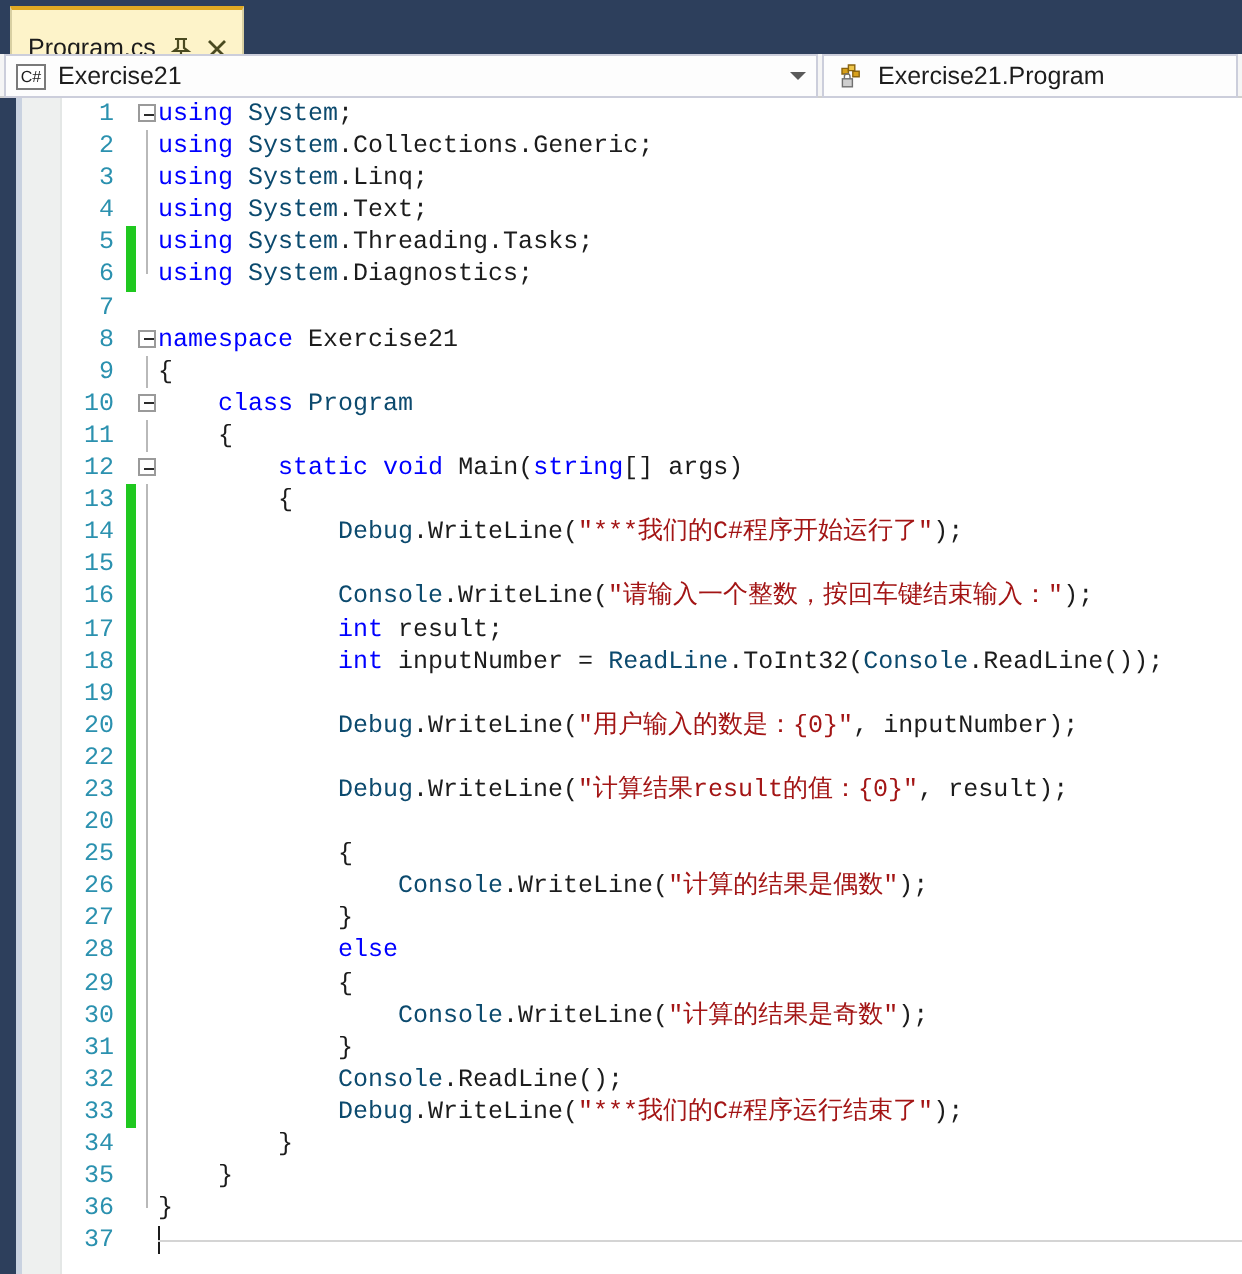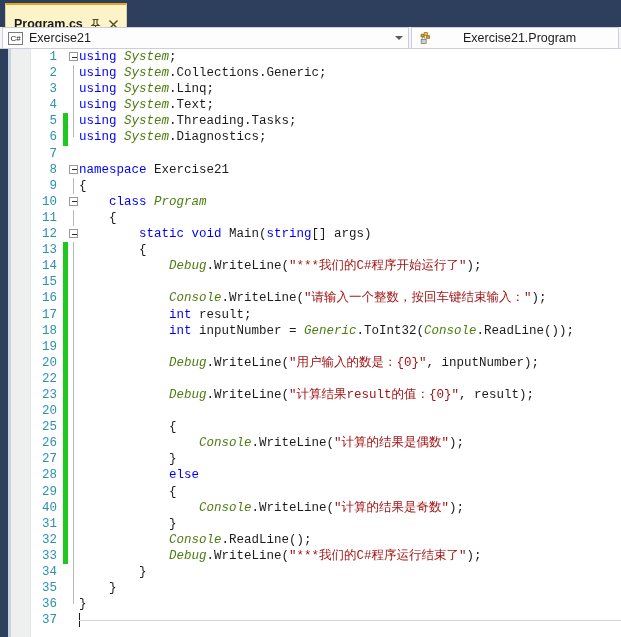--- a/index.html
+++ b/index.html
@@ -26,21 +26,20 @@
   .tab {
     position: absolute; left: 5px; top: 3px;
     height: 24px;
     display: flex; align-items: center;
     padding: 16px 6px 0 8px;
     background: #fdf3c9;
     border-top: 2px solid #e0a923;
     border-left: 1px solid #d8cfa2;
     border-right: 1px solid #d8cfa2;
     cursor: default;
-    font-weight: bold;
   }
   .tab-label {
     font-size: 12.5px;
     color: #1c1c1c;
     font-family: "Liberation Sans", sans-serif;
     white-space: nowrap;
     line-height: 1;
   }
   .tab-pin {
     margin-left: 7px;
@@ -67,21 +66,21 @@
   }
   .nav-combo {
     position: relative;
     display: flex; align-items: center;
     height: 22px;
     background: #fdfdfd;
     border: 1px solid #cccedb;
     cursor: pointer;
   }
   .nav-combo.left { width: 407px; margin-left: 2px; }
-  .nav-combo.right { flex: 1; margin-left: 2px; margin-right: 2px; border-left: 1px solid #cccedb; gap: 24px; }
+  .nav-combo.right { flex: 1; margin-left: 2px; margin-right: 2px; border-left: 1px solid #cccedb; }
   .cs-icon {
     margin-left: 5px;
     width: 15px; height: 13px;
     border: 1px solid #7a7a7a;
     background: #ffffff;
     font-size: 8px;
     line-height: 11px;
     text-align: center;
     color: #1d1d1d;
     font-family: "Liberation Sans", sans-serif;
@@ -187,21 +186,21 @@
   }
   .code {
     position: absolute;
     left: 48px; top: 0;
     white-space: pre;
     font-family: "Liberation Mono", "DejaVu Sans Mono", monospace;
     font-size: 12.5px;
     color: #1c1c1c;
   }
   .kw   { color: #0000ff; }
-  .type { color: #4d7c0f; font-style: italic; }
+  .type { color: #0c4a6e; }
   .str  { color: #a31515; }
 
   .caret {
     position: absolute;
     left: 48px; top: 1px;
     width: 1px; height: 14px;
     background: #1c1c1c;
   }
   .bottom-rule {
     position: absolute;
@@ -266,32 +265,32 @@
         <div class="row"><span class="lnum">8</span><span class="fold"></span><span class="code"><span class="kw">namespace</span> Exercise21</span></div>
         <div class="row"><span class="lnum">9</span><span class="foldline"></span><span class="code">{</span></div>
         <div class="row"><span class="lnum">10</span><span class="fold"></span><span class="code">    <span class="kw">class</span> <span class="type">Program</span></span></div>
         <div class="row"><span class="lnum">11</span><span class="foldline"></span><span class="code">    {</span></div>
         <div class="row"><span class="lnum">12</span><span class="fold"></span><span class="code">        <span class="kw">static</span> <span class="kw">void</span> Main(<span class="kw">string</span>[] args)</span></div>
         <div class="row"><span class="lnum">13</span><span class="chg"></span><span class="foldline"></span><span class="code">        {</span></div>
         <div class="row"><span class="lnum">14</span><span class="chg"></span><span class="foldline"></span><span class="code">            <span class="type">Debug</span>.WriteLine(<span class="str">"***我们的C#程序开始运行了"</span>);</span></div>
         <div class="row"><span class="lnum">15</span><span class="chg"></span><span class="foldline"></span><span class="code"></span></div>
         <div class="row"><span class="lnum">16</span><span class="chg"></span><span class="foldline"></span><span class="code">            <span class="type">Console</span>.WriteLine(<span class="str">"请输入一个整数，按回车键结束输入："</span>);</span></div>
         <div class="row"><span class="lnum">17</span><span class="chg"></span><span class="foldline"></span><span class="code">            <span class="kw">int</span> result;</span></div>
-        <div class="row"><span class="lnum">18</span><span class="chg"></span><span class="foldline"></span><span class="code">            <span class="kw">int</span> inputNumber = <span class="type">Generic</span>.ToInt32(<span class="type">Console</span>.ReadLine());</span></div>
+        <div class="row"><span class="lnum">18</span><span class="chg"></span><span class="foldline"></span><span class="code">            <span class="kw">int</span> inputNumber = <span class="type">ReadLine</span>.ToInt32(<span class="type">Console</span>.ReadLine());</span></div>
         <div class="row"><span class="lnum">19</span><span class="chg"></span><span class="foldline"></span><span class="code"></span></div>
         <div class="row"><span class="lnum">20</span><span class="chg"></span><span class="foldline"></span><span class="code">            <span class="type">Debug</span>.WriteLine(<span class="str">"用户输入的数是：{0}"</span>, inputNumber);</span></div>
         <div class="row"><span class="lnum">22</span><span class="chg"></span><span class="foldline"></span><span class="code"></span></div>
         <div class="row"><span class="lnum">23</span><span class="chg"></span><span class="foldline"></span><span class="code">            <span class="type">Debug</span>.WriteLine(<span class="str">"计算结果result的值：{0}"</span>, result);</span></div>
         <div class="row"><span class="lnum">20</span><span class="chg"></span><span class="foldline"></span></div>
         <div class="row"><span class="lnum">25</span><span class="chg"></span><span class="foldline"></span><span class="code">            {</span></div>
         <div class="row"><span class="lnum">26</span><span class="chg"></span><span class="foldline"></span><span class="code">                <span class="type">Console</span>.WriteLine(<span class="str">"计算的结果是偶数"</span>);</span></div>
         <div class="row"><span class="lnum">27</span><span class="chg"></span><span class="foldline"></span><span class="code">            }</span></div>
         <div class="row"><span class="lnum">28</span><span class="chg"></span><span class="foldline"></span><span class="code">            <span class="kw">else</span></span></div>
         <div class="row"><span class="lnum">29</span><span class="chg"></span><span class="foldline"></span><span class="code">            {</span></div>
-        <div class="row"><span class="lnum">40</span><span class="chg"></span><span class="foldline"></span><span class="code">                <span class="type">Console</span>.WriteLine(<span class="str">"计算的结果是奇数"</span>);</span></div>
+        <div class="row"><span class="lnum">30</span><span class="chg"></span><span class="foldline"></span><span class="code">                <span class="type">Console</span>.WriteLine(<span class="str">"计算的结果是奇数"</span>);</span></div>
         <div class="row"><span class="lnum">31</span><span class="chg"></span><span class="foldline"></span><span class="code">            }</span></div>
         <div class="row"><span class="lnum">32</span><span class="chg"></span><span class="foldline"></span><span class="code">            <span class="type">Console</span>.ReadLine();</span></div>
         <div class="row"><span class="lnum">33</span><span class="chg"></span><span class="foldline"></span><span class="code">            <span class="type">Debug</span>.WriteLine(<span class="str">"***我们的C#程序运行结束了"</span>);</span></div>
         <div class="row"><span class="lnum">34</span><span class="foldline"></span><span class="code">        }</span></div>
         <div class="row"><span class="lnum">35</span><span class="foldline"></span><span class="code">    }</span></div>
         <div class="row"><span class="lnum">36</span><span class="foldline half-top"></span><span class="code">}</span></div>
         <div class="row"><span class="lnum">37</span><span class="code"></span><span class="caret"></span><span class="bottom-rule"></span></div>
       </div>
   </div>
 

